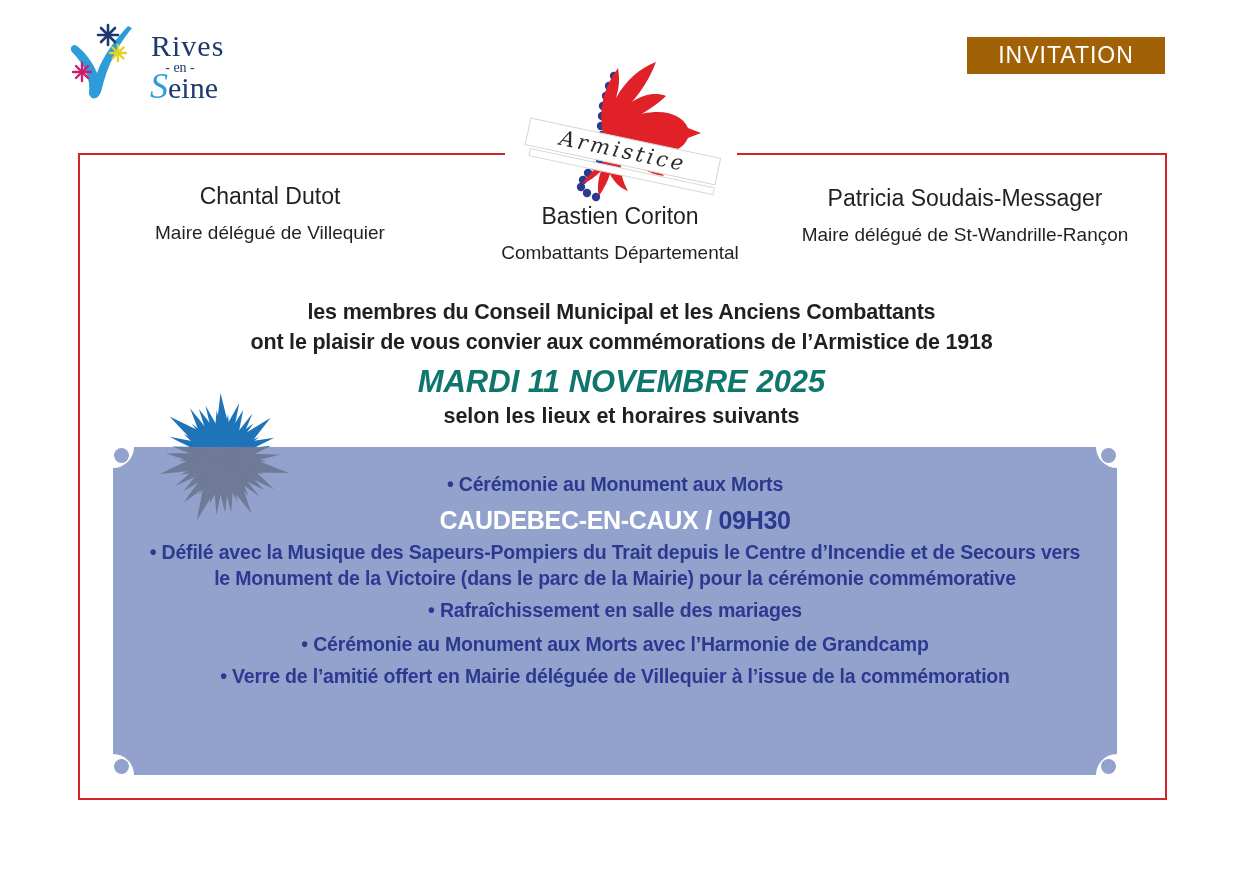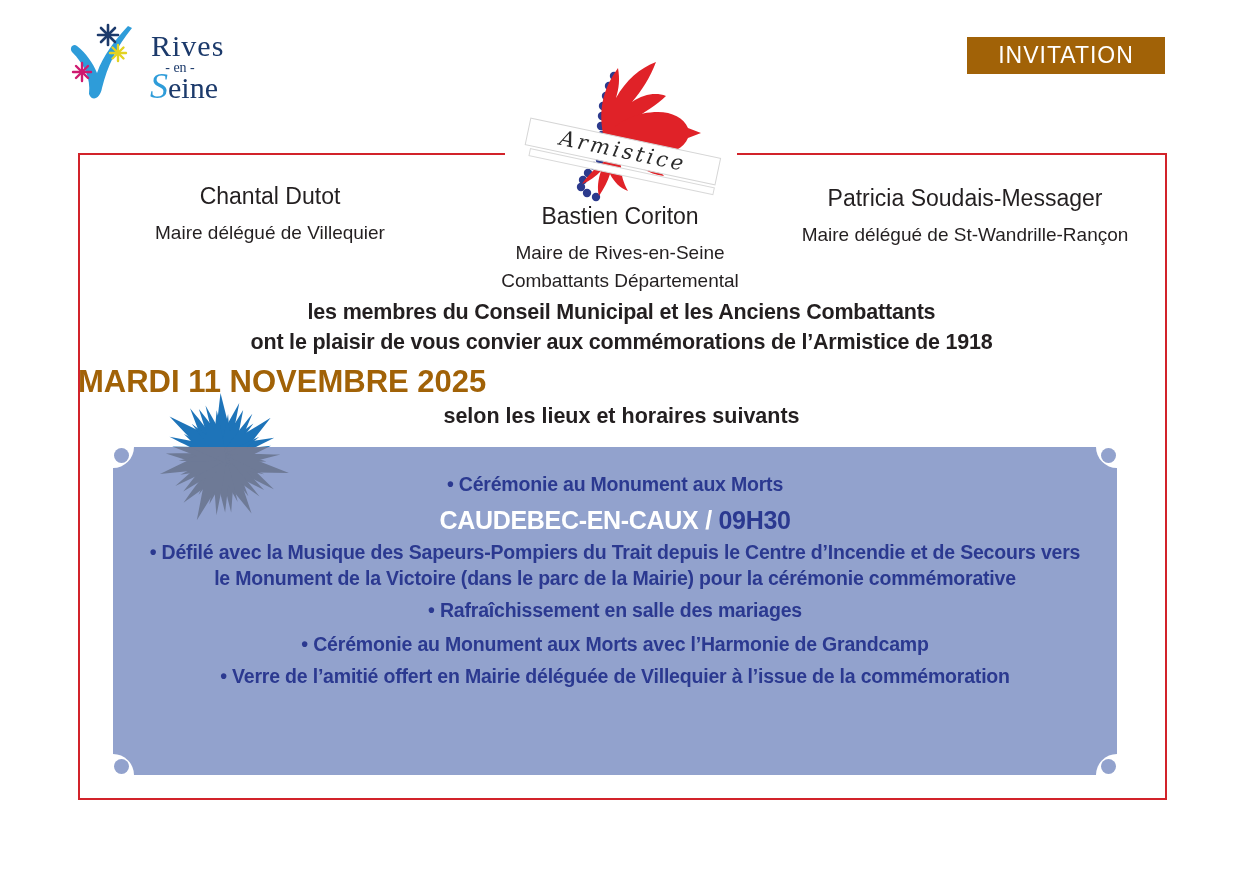--- a/index.html
+++ b/index.html
@@ -15,22 +15,22 @@
   .frame-gap{left:505px;top:144px;width:232px;height:22px;background:#ffffff;}
 
   
   .official{position:absolute;text-align:center;color:#231f20;}
   .official .name{font-size:23px;margin-bottom:9px;}
   .official .title-line{font-size:19px;line-height:28px;}
 
   
   .invite-par{left:78px;top:297px;width:1087px;text-align:center;color:#231f20;
     font-size:21.5px;font-weight:bold;line-height:30px;letter-spacing:-0.2px;}
-  .date-line{left:78px;top:364px;width:1087px;color:#a16207;
-    font-size:31px;font-weight:bold;}
+  .date-line{left:78px;top:364px;width:1087px;text-align:center;color:#0f766e;
+    font-size:31px;font-weight:bold;font-style:italic;}
   .subtitle-line{left:78px;top:404px;width:1087px;text-align:center;color:#231f20;
     font-size:21.5px;font-weight:bold;}
 
   
   .panel{left:113px;top:447px;width:1004px;height:328px;background:#92a2cd;padding-top:24px;box-sizing:border-box;}
   .panel .section{margin-bottom:8px;text-align:center;}
   .panel .section-heading{font-size:25px;font-weight:bold;letter-spacing:-0.3px;margin:0 0 4px;line-height:30px;}
   .panel .place{color:#ffffff;}
   .panel .time{color:#2b3990;}
   .panel .item{color:#2b3990;font-size:19.5px;font-weight:bold;line-height:26px;
@@ -112,21 +112,20 @@
   <div class="official" style="left: 100px; top: 183px; width: 340px;">
     <div class="name">Chantal Dutot</div>
     <div class="titles">
         <div class="title-line">Maire délégué de Villequier</div>
       </div>
   </div>
 
   <div class="official" style="left: 450px; top: 203px; width: 340px;">
     <div class="name">Bastien Coriton</div>
     <div class="titles">
-        <div class="title-line">Maire de Rives-en-Seine</div>
         <div class="title-line">Combattants Départemental</div>
       </div>
   </div>
 
   <div class="official" style="left: 770px; top: 185px; width: 390px;">
     <div class="name">Patricia Soudais-Messager</div>
     <div class="titles">
         <div class="title-line">Maire délégué de St-Wandrille-Rançon</div>
       </div>
   </div>

